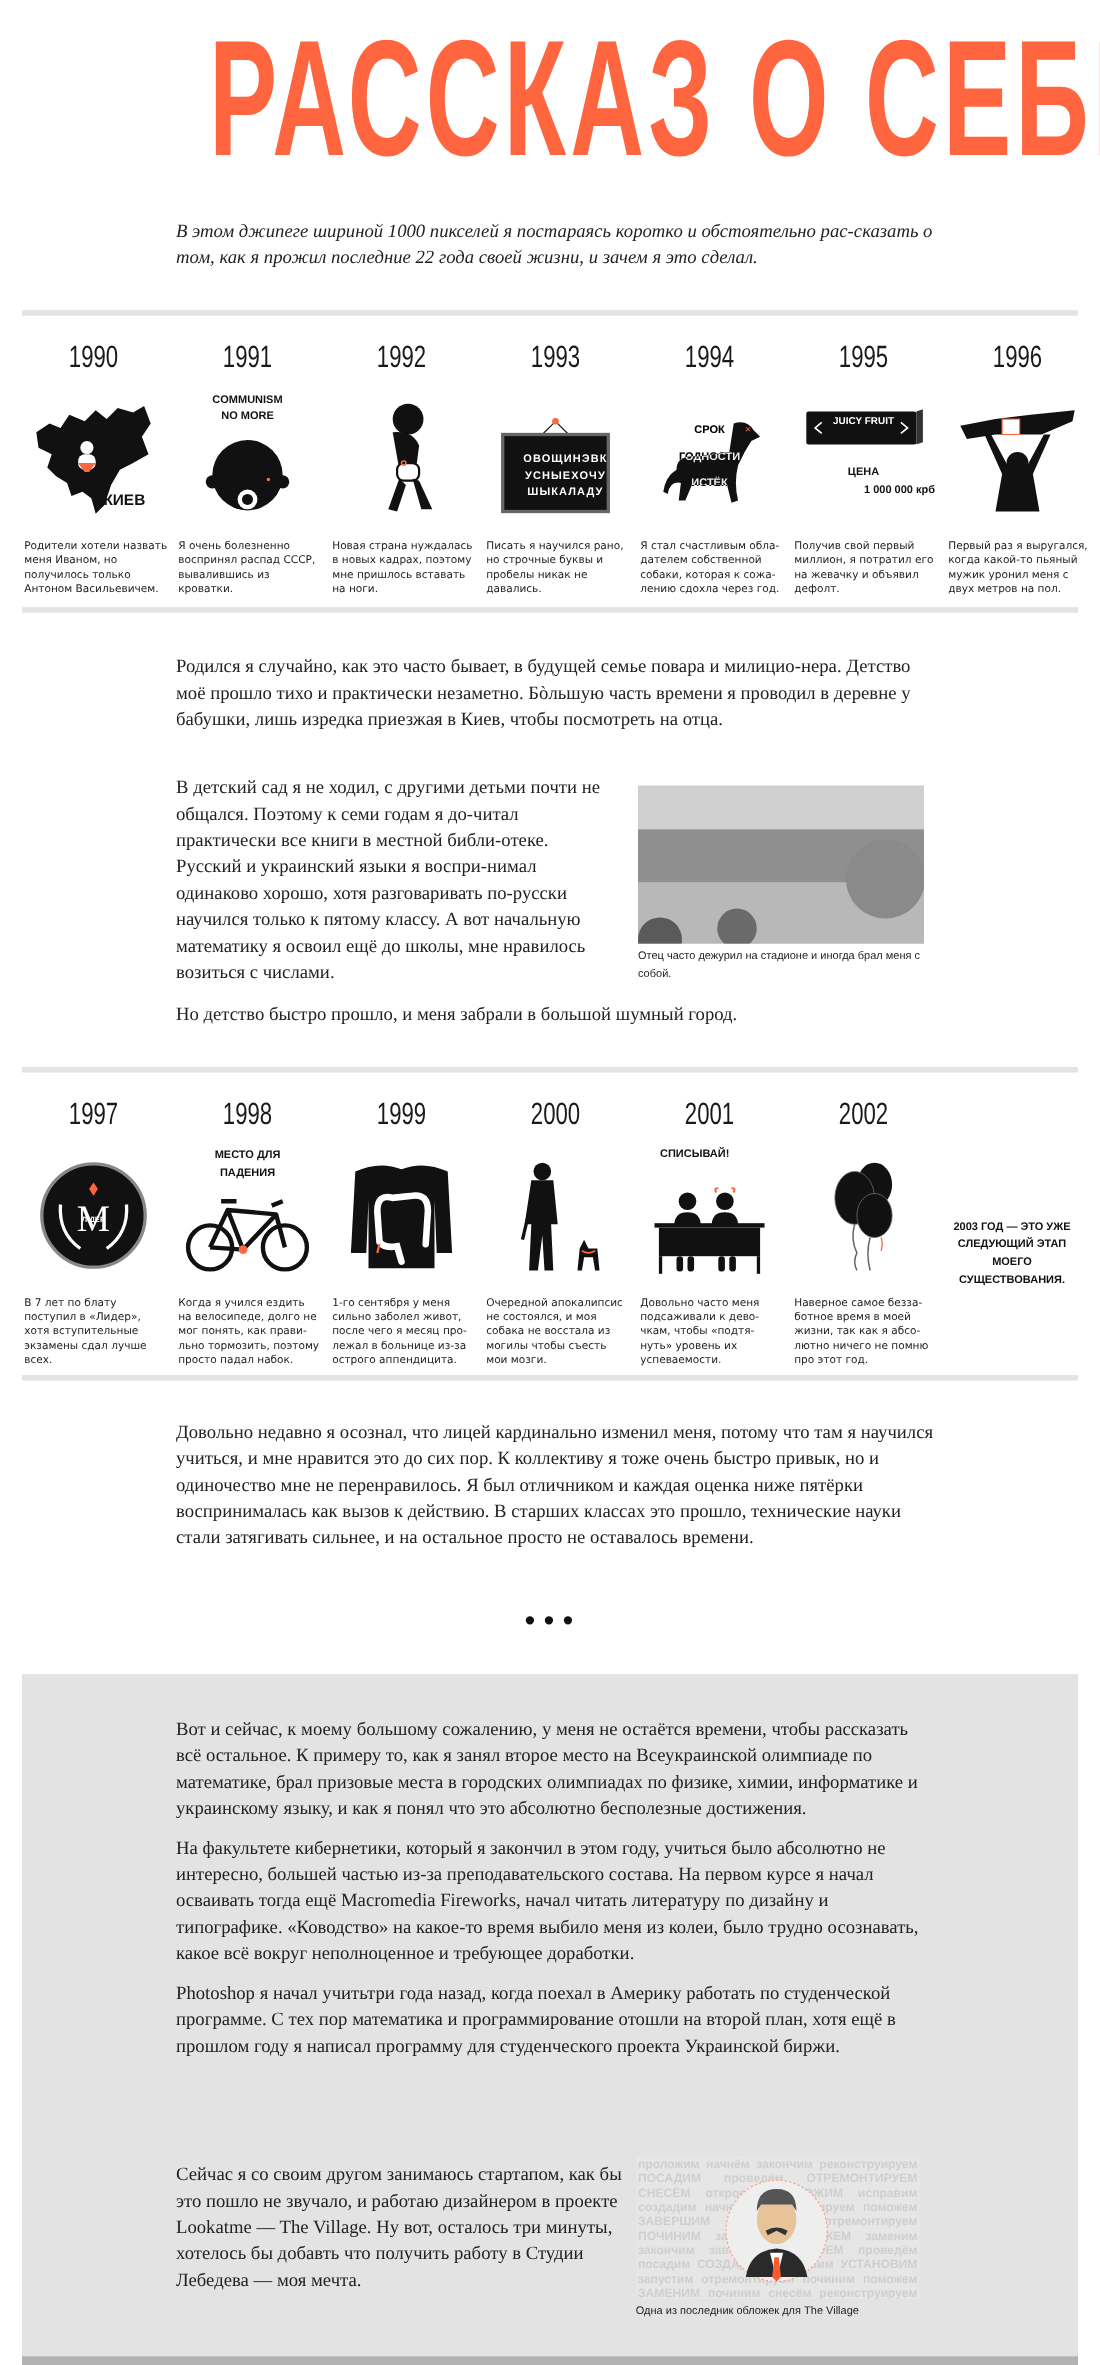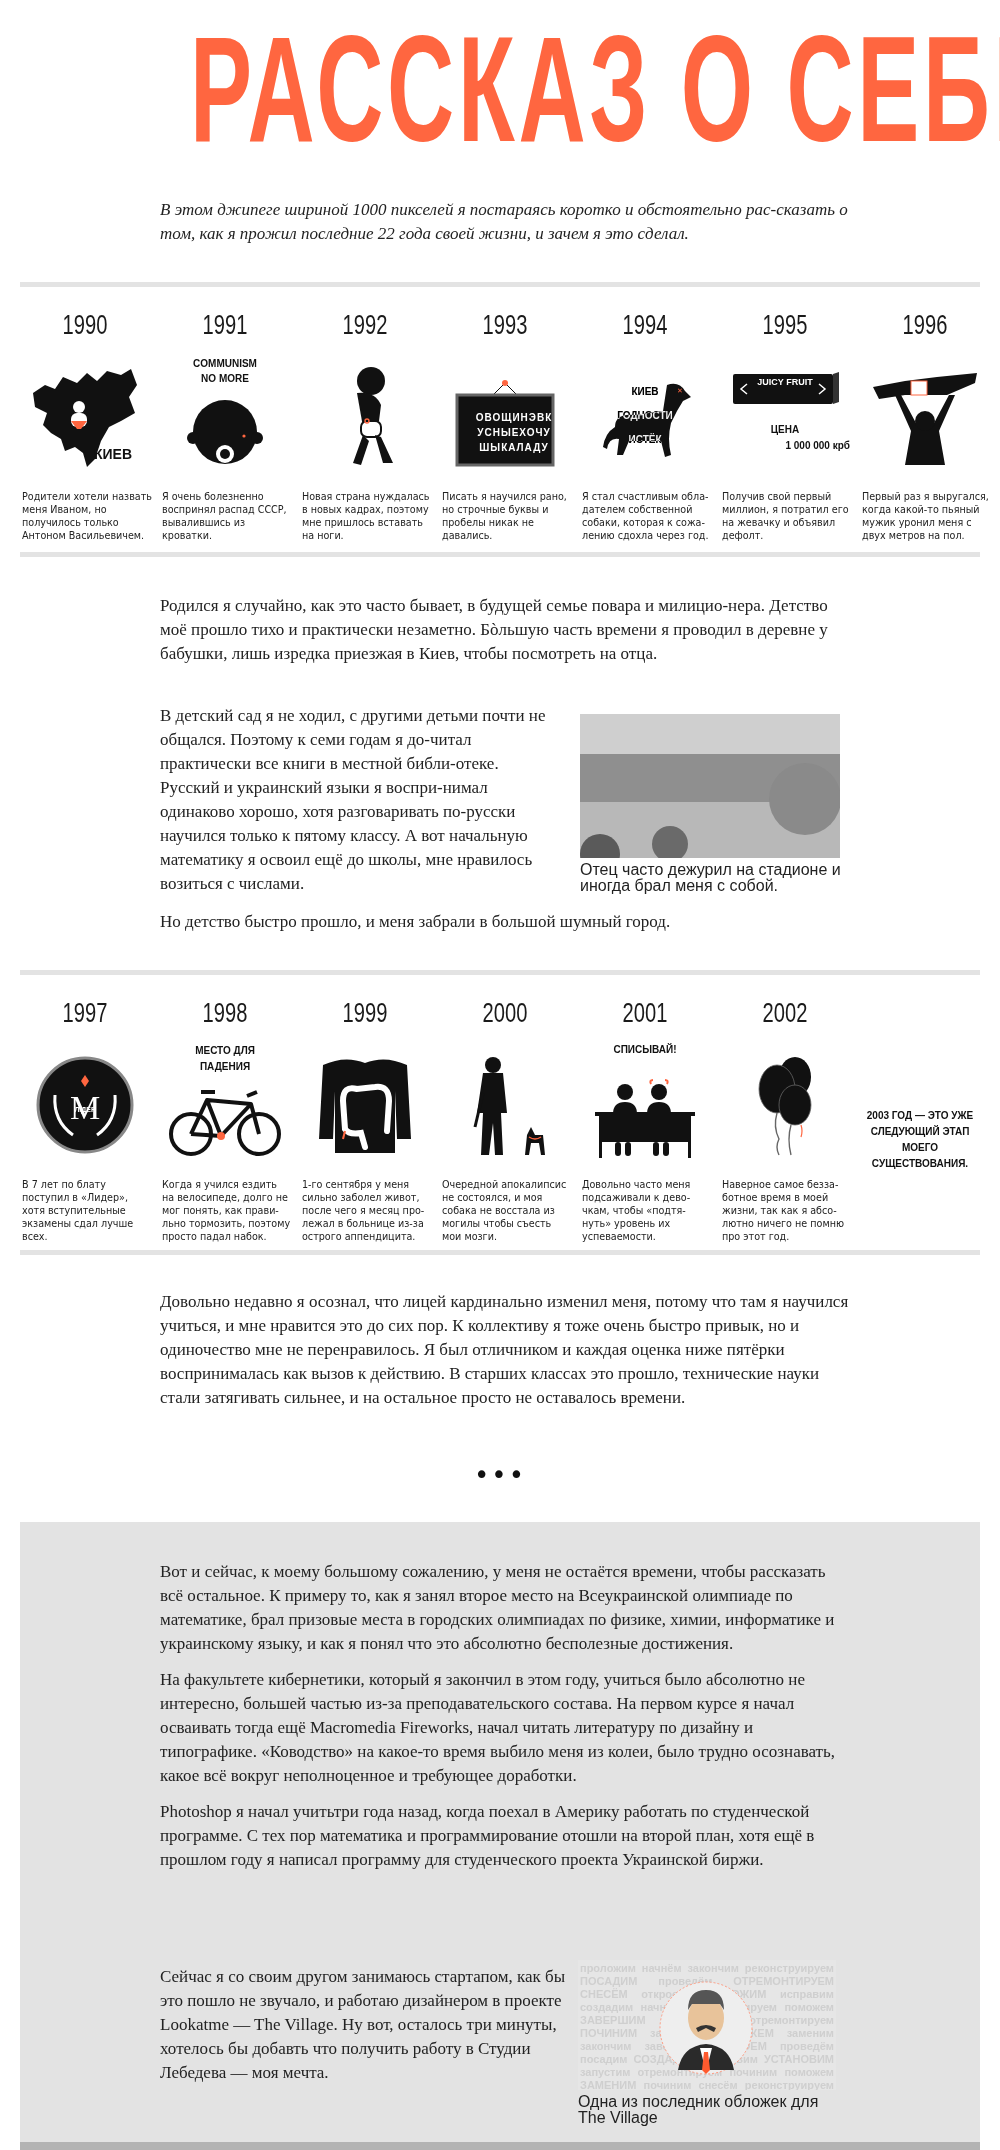--- a/index.html
+++ b/index.html
@@ -37,21 +37,21 @@
     font-family: Liberation Serif, serif; font-size: 17px; line-height: 24px; color: #222;
   }
   .prose p { margin-bottom: 12px; }
 
   .photo {
     position: absolute; left: 580px; top: 714px; width: 260px; height: 144px;
     background: linear-gradient(180deg, #dcdcdc 0%, #cfcfcf 20%, #9b9b9b 45%, #bdbdbd 70%, #d6d6d6 100%);
     overflow: hidden;
   }
   .caption {
-    position: absolute; font-family: "Liberation Sans", sans-serif; font-size: 16px; line-height: 16px; color: #222;
+    position: absolute; font-family: "Liberation Sans", sans-serif; font-size: 10px; line-height: 16px; color: #222;
   }
 
   .dots { position: absolute; left: 470px; top: 1467px; width: 60px; text-align: center; font-size: 26px; line-height: 16px; letter-spacing: 2px; color: #111; }
 
   .gray-section { position: absolute; left: 20px; top: 1522px; width: 960px; height: 620px; background: #e3e3e3; }
   .bottom-strip { position: absolute; left: 20px; top: 2142px; width: 960px; height: 8px; background: #b3b3b3; }
 
   .cover {
     position: absolute; left: 578px; top: 1960px; width: 258px; height: 130px;
     background: #e6e6e6; overflow: hidden;
@@ -122,21 +122,21 @@
     <div class="tl-text">Писать я научился рано, но строчные буквы и пробелы никак не давались.</div>
   </div>
 
   <div class="tl-item" style="left:560px">
     <div class="tl-year">1994</div>
     <svg class="tl-icon" viewBox="0 0 120 120">
       <path d="M82 30 Q94 26 100 36 L106 42 L98 46 L92 56 L86 68 Q82 84 86 100 L80 102 L76 86 L44 86 L38 100 L32 100 L34 84 Q24 82 22 94 L18 92 Q20 78 30 72 Q30 58 50 60 L78 56 Z" fill="#111"></path>
       <text x="92" y="38" font-size="7" fill="#ff6640" font-family="Liberation Sans, sans-serif">✕</text>
     </svg>
     <div class="cond" style="position:absolute;left:35px;top:70px;width:60px;text-align:center;font-size:10px;line-height:24px;color:#111">
-      <span style="color:#fff;display:block;margin-top:0;mix-blend-mode:difference">КИЕВ ГОДНОСТИ ИСТЁК</span>
+      <span style="color:#fff;display:block;margin-top:0;mix-blend-mode:difference">СРОК ГОДНОСТИ ИСТЁК</span>
     </div>
     <div class="tl-text">Я стал счастливым обла-дателем собственной собаки, которая к сожа-лению сдохла через год.</div>
   </div>
 
   <div class="tl-item" style="left:700px">
     <div class="tl-year">1995</div>
     <svg class="tl-icon" style="height:40px;top:60px" viewBox="0 0 120 40">
       <rect x="8" y="4" width="100" height="30" rx="2" fill="#111"></rect>
       <polygon points="108,4 114,2 114,32 108,34" fill="#333"></polygon>
       <path d="M22 14 L16 19 L22 24 M94 14 L100 19 L94 24" stroke="#fff" stroke-width="1.5" fill="none"></path>
@@ -228,21 +228,21 @@
       <path d="M38 30 L58 30 L62 70 L56 70 L58 112 L50 112 L48 80 L44 112 L36 112 L38 70 L32 70 Z" fill="#111"></path>
       <path d="M38 50 L30 84" stroke="#111" stroke-width="3"></path>
       <path d="M82 92 L86 84 L90 92 L98 92 L100 112 L96 112 L94 100 L86 100 L84 112 L80 112 Z" fill="#111"></path>
       <path d="M84 94 Q90 98 96 94" stroke="#ff6640" stroke-width="1.5" fill="none"></path>
     </svg>
     <div class="tl-text">Очередной апокалипсис не состоялся, и моя собака не восстала из могилы чтобы съесть мои мозги.</div>
   </div>
 
   <div class="tl-item" style="left:560px">
     <div class="tl-year">2001</div>
-    <div class="cond" style="position:absolute;left:20px;top:46px;width:90px;text-align:center;font-size:10px;color:#111">СПИСЫВАЙ!</div>
+    <div class="cond" style="position:absolute;left:20px;top:46px;width:90px;text-align:left;font-size:10px;color:#111">СПИСЫВАЙ!</div>
     <svg class="tl-icon" style="top:70px;height:100px" viewBox="0 0 120 100">
       <circle cx="40" cy="24" r="8" fill="#111"></circle>
       <circle cx="74" cy="24" r="8" fill="#111"></circle>
       <path d="M66 16 Q64 12 68 12 M82 16 Q84 12 80 12" stroke="#ff6640" stroke-width="2" fill="none"></path>
       <path d="M28 46 Q28 34 40 34 Q52 34 52 46 Z M62 46 Q62 34 74 34 Q86 34 86 46 Z" fill="#111"></path>
       <rect x="10" y="44" width="100" height="4" fill="#111"></rect>
       <rect x="14" y="48" width="92" height="26" fill="#111"></rect>
       <rect x="14" y="74" width="3" height="16" fill="#111"></rect>
       <rect x="103" y="74" width="3" height="16" fill="#111"></rect>
       <rect x="30" y="74" width="6" height="14" rx="3" fill="#111"></rect>

